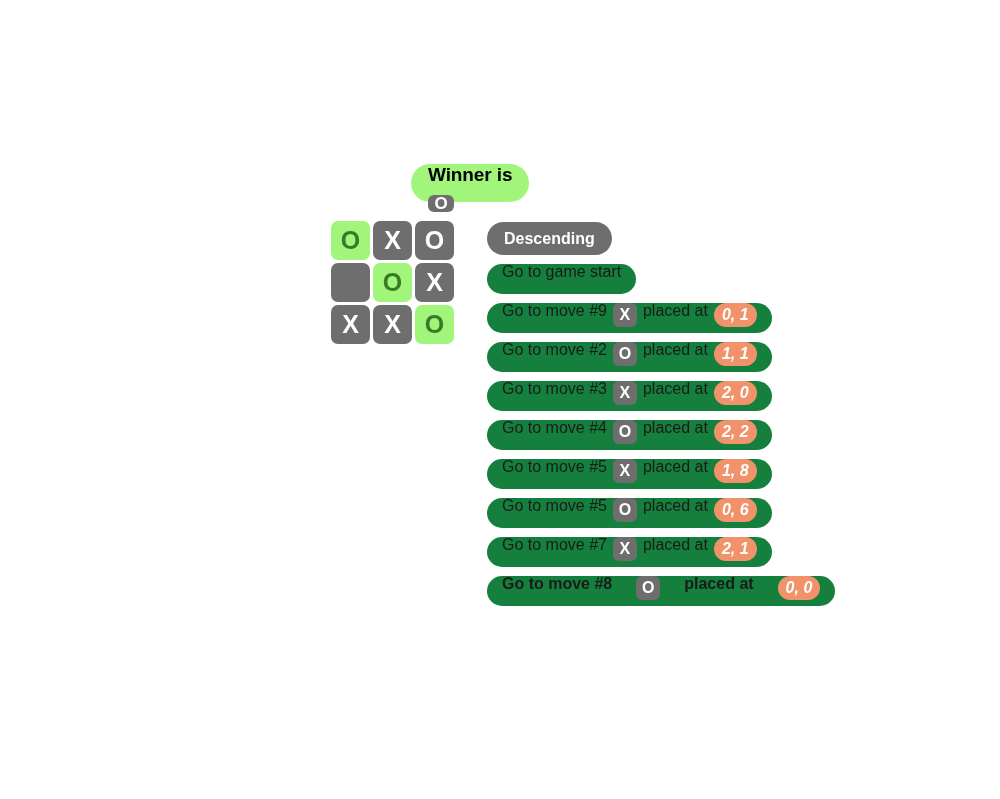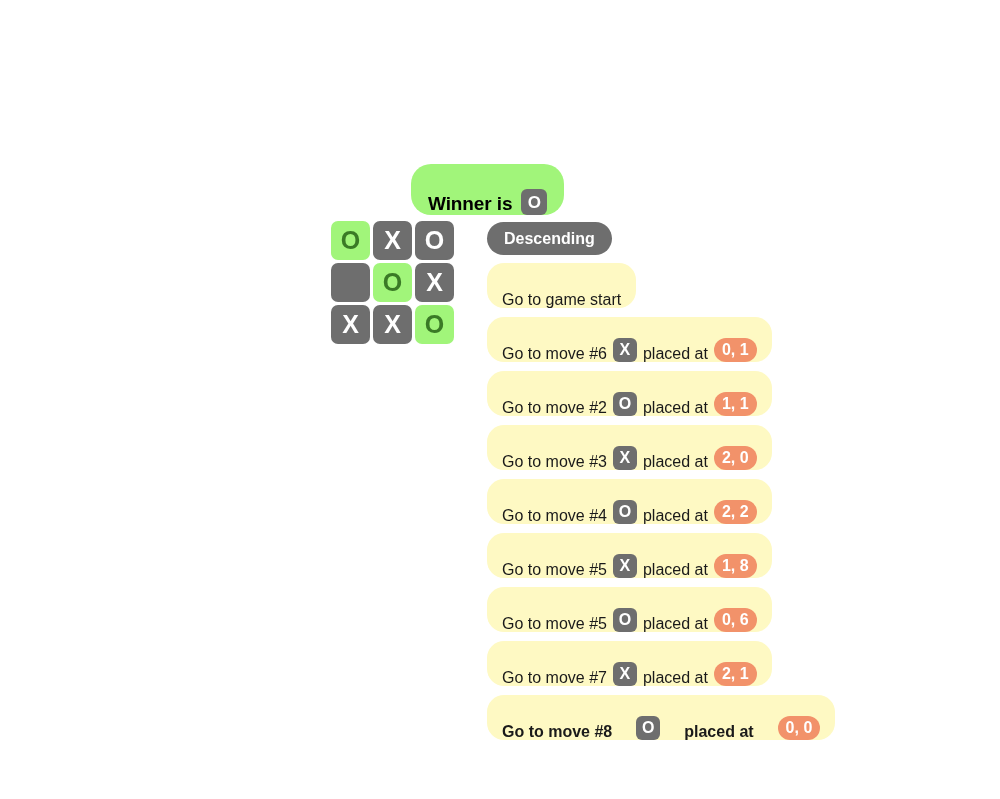--- a/index.html
+++ b/index.html
@@ -13,28 +13,29 @@
     position: relative;
     font-family: "Liberation Sans", sans-serif;
     -webkit-font-smoothing: antialiased;
   }
 
   
   #winner-banner {
     position: absolute;
     left: 411px;
     top: 164px;
-    height: 51px;
-    display: inline-flex;
-    align-items: flex-end;
+    height: 38px;
+    display: inline-flex;
+    align-items: flex-start;
     gap: 9px;
     padding: 0 17px;
     background: #a1f57a;
     border-radius: 20px;
     box-sizing: border-box;
+    flex-direction: column;
   }
   #winner-banner .winner-text {
     font-size: 19px;
     font-weight: bold;
     color: #000000;
     letter-spacing: -0.1px;
     white-space: nowrap;
   }
   .mark-badge {
     display: inline-flex;
@@ -115,27 +116,27 @@
     margin: 0;
     padding: 0;
     display: flex;
     flex-direction: column;
     align-items: flex-start;
     gap: 8px;
   }
   .move-item { display: block; }
   .move-btn {
     display: inline-flex;
-    align-items: flex-end;
+    align-items: flex-start;
     gap: 6px;
-    height: 45px;
+    height: 30px;
     padding: 0 15px;
     border: none;
     border-radius: 17px;
-    background: #fef9c3;
+    background: #15803d;
     color: #1a1a1a;
     font-size: 16px;
     font-family: "Liberation Sans", sans-serif;
     white-space: nowrap;
     cursor: pointer;
     box-sizing: border-box;
   }
   .move-btn.current { font-weight: bold; gap: 24px; }
   .move-btn .mark-badge {
     width: 24px;
@@ -150,20 +151,21 @@
     height: 24px;
     min-width: 36px;
     padding: 0 8px;
     border-radius: 12px;
     background: #f2926a;
     color: #ffffff;
     font-size: 16px;
     font-weight: bold;
     line-height: 1;
     box-sizing: border-box;
+    font-style: italic;
   }
   .lbl { line-height: 1; }
 </style>
 </head>
 <body>
 
 <div id="winner-banner">
   <span class="winner-text">Winner is</span>
   <span class="mark-badge">O</span>
 </div>
@@ -180,21 +182,21 @@
     <button class="cell win">O</button>
   </div>
 
 <div id="moves-panel">
   <button id="sort-toggle">Descending</button>
   <ol id="moves-list">
       <li class="move-item"><button class="move-btn">
           <span class="lbl">Go to game start</span>
         </button></li>
       <li class="move-item"><button class="move-btn">
-          <span class="lbl">Go to move #6</span>
+          <span class="lbl">Go to move #9</span>
           <span class="mark-badge">X</span>
           <span class="lbl">placed at</span>
           <span class="coord-badge">0, 1</span>
         </button></li>
       <li class="move-item"><button class="move-btn">
           <span class="lbl">Go to move #2</span>
           <span class="mark-badge">O</span>
           <span class="lbl">placed at</span>
           <span class="coord-badge">1, 1</span>
         </button></li>

